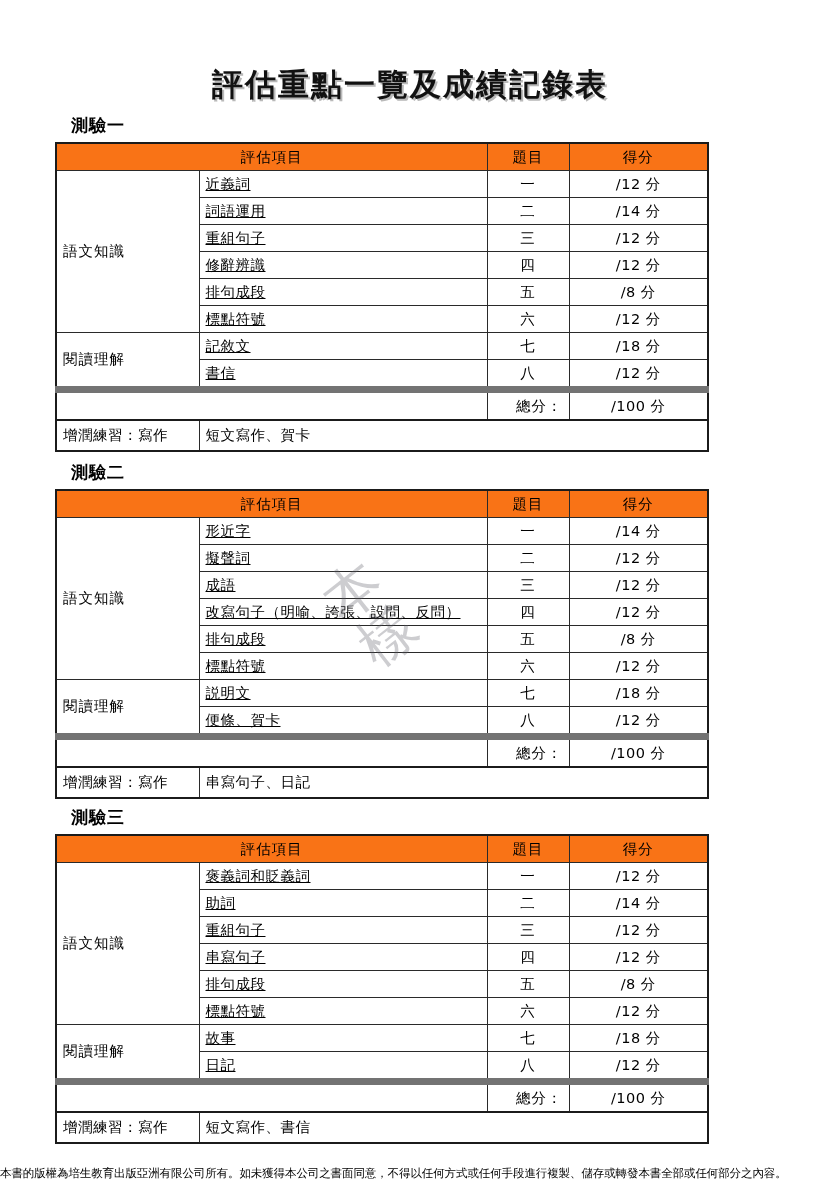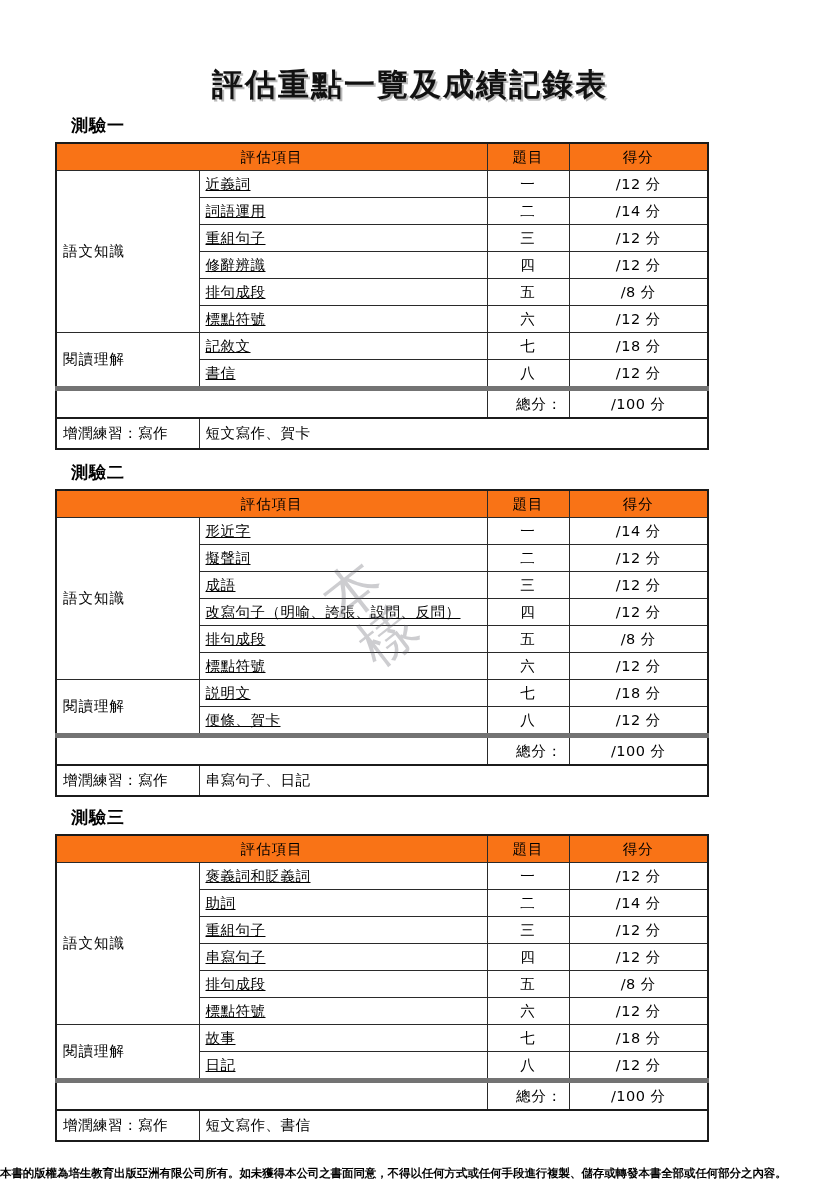--- a/index.html
+++ b/index.html
@@ -118,21 +118,21 @@
   td.num  { text-align: center; letter-spacing: 1px; }
   td.score{ text-align: center; padding-right: 10px; letter-spacing: 0.5px; }
 
   td.total-label {
     text-align: right;
     font-weight: 700;
     letter-spacing: 1px;
     padding-right: 6px;
   }
   td.total-blank { border-right: 1px solid #2a2a2a; }
-  tr.total-row td { border-top: 5px solid #737373; }
+  tr.total-row td { border-top: 7px solid #737373; }
 
   tr.extra-row td {
     height: 29px;
     border-top: 2px solid #1b1b1b;
     letter-spacing: 0.5px;
   }
   td.extra-label { text-align: left; }
   td.extra-value { text-align: left; }
 
   
@@ -181,21 +181,21 @@
     letter-spacing: 0.2px;
     white-space: nowrap;
   }
   .footer-disclaimer {
     position: absolute;
     left: 0;
     top: 1166px;
     width: 740px;
     text-align: center;
     font-size: 11.5px;
-    font-weight: 700;
+    font-weight: 400;
     letter-spacing: -0.1px;
     white-space: nowrap;
     z-index: 4;
   }
 </style>
 </head>
 <body>
 
 <div class="page">
 

